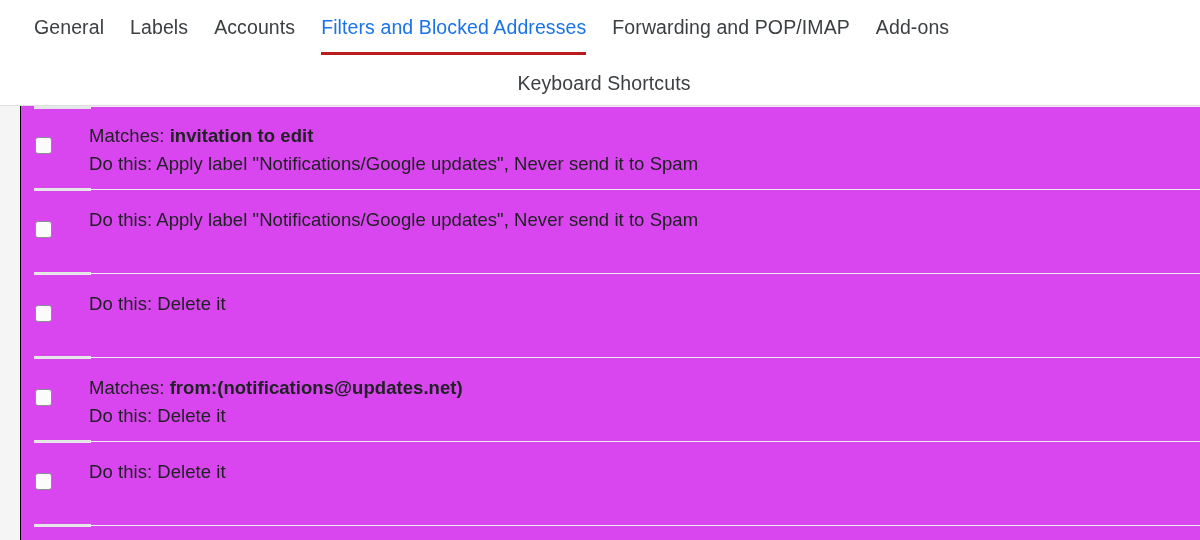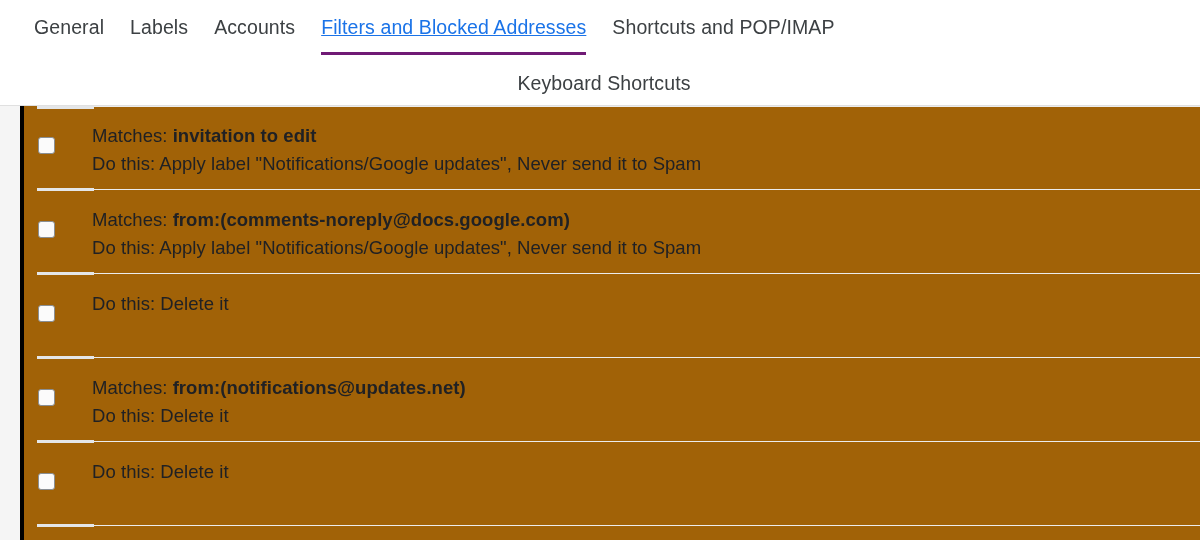--- a/index.html
+++ b/index.html
@@ -49,39 +49,38 @@
     align-items: flex-start;
     padding-top: 18px;
     box-sizing: border-box;
   }
   .tab .tab-label {
     display: block;
     padding-bottom: 14px;
   }
   .tab.active { color: #1a73e8; }
   .tab.active .tab-label {
-    border-bottom: 3px solid #701a75;
-    text-decoration: underline;
+    border-bottom: 3px solid #b91c1c;
   }
 
   
   .body {
     background: #f5f5f5;
     height: 434px;
     box-sizing: border-box;
     position: relative;
   }
   .panel {
     position: absolute;
     left: 20px;
     right: 0;
     top: 0;
     bottom: 0;
-    background: #a16207;
-    border-left: 4px solid #000000;
+    background: #d946ef;
+    border-left: 1px solid #000000;
     box-sizing: border-box;
   }
 
   .filter-row {
     position: relative;
     display: flex;
     align-items: flex-start;
     height: 84px;
     box-sizing: border-box;
     padding-top: 16px;
@@ -170,21 +169,24 @@
     <div class="tab">
       <span class="tab-label">Labels</span>
     </div>
     <div class="tab">
       <span class="tab-label">Accounts</span>
     </div>
     <div class="tab active">
       <span class="tab-label">Filters and Blocked Addresses</span>
     </div>
     <div class="tab">
-      <span class="tab-label">Shortcuts and POP/IMAP</span>
+      <span class="tab-label">Forwarding and POP/IMAP</span>
+    </div>
+    <div class="tab">
+      <span class="tab-label">Add-ons</span>
     </div>
   </div>
   <div class="tabrow row-2">
     <div class="tab">
       <span class="tab-label">Keyboard Shortcuts</span>
     </div>
   </div>
 </div>
 
 <div class="body">
@@ -206,24 +208,20 @@
         </div>
       </div>
       <div class="sep"></div>
     </div>
 
     <div class="filter-row">
       <div class="cb-cell">
         <span class="checkbox"></span>
       </div>
       <div class="texts">
-        <div class="line">
-          <span class="lbl">Matches: </span>
-          <span class="crit">from:(comments-noreply@docs.google.com)</span>
-        </div>
         <div class="line action">
           <span class="lbl">Do this: </span>
           <span>Apply label "Notifications/Google updates", Never send it to Spam</span>
         </div>
       </div>
       <div class="sep"></div>
     </div>
 
     <div class="filter-row">
       <div class="cb-cell">

